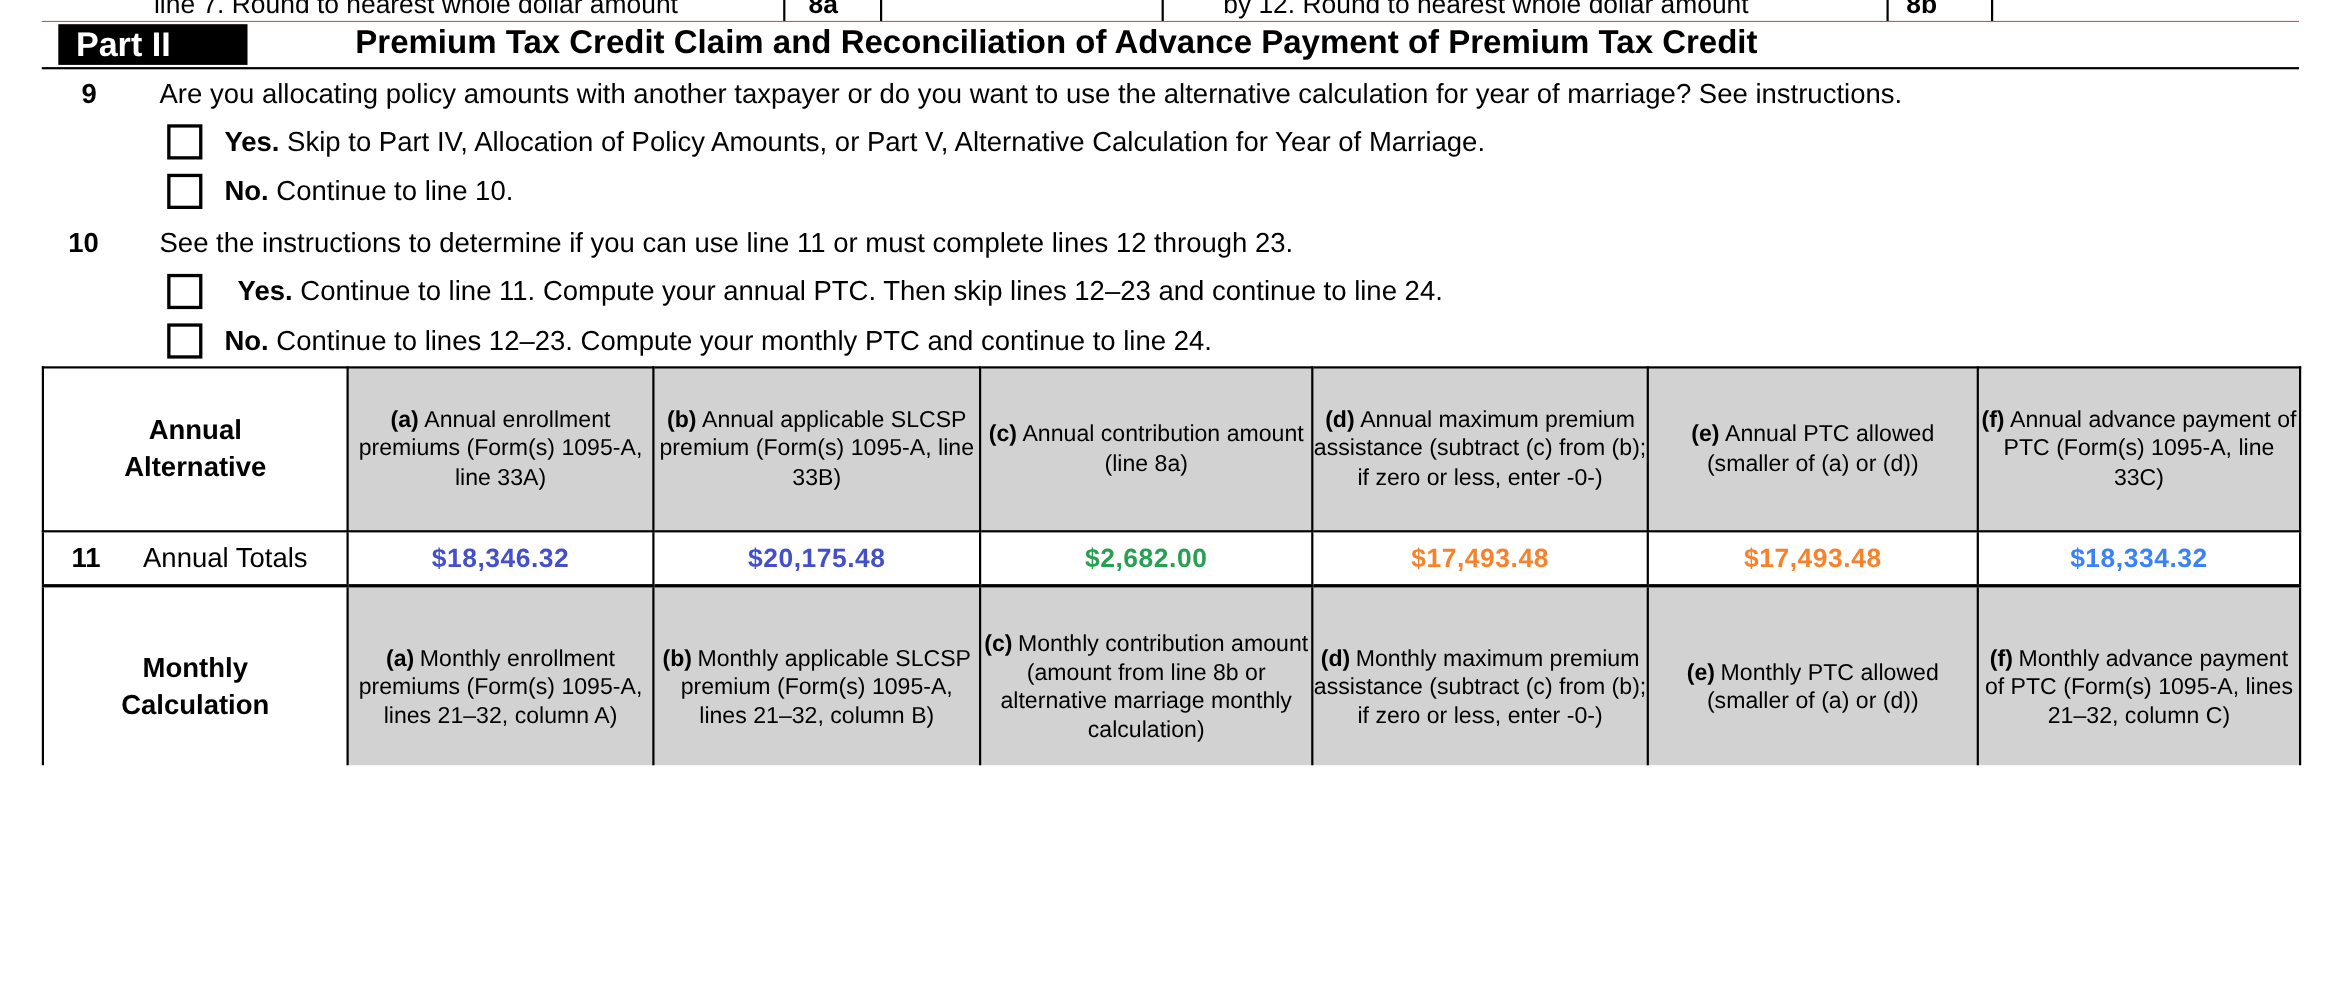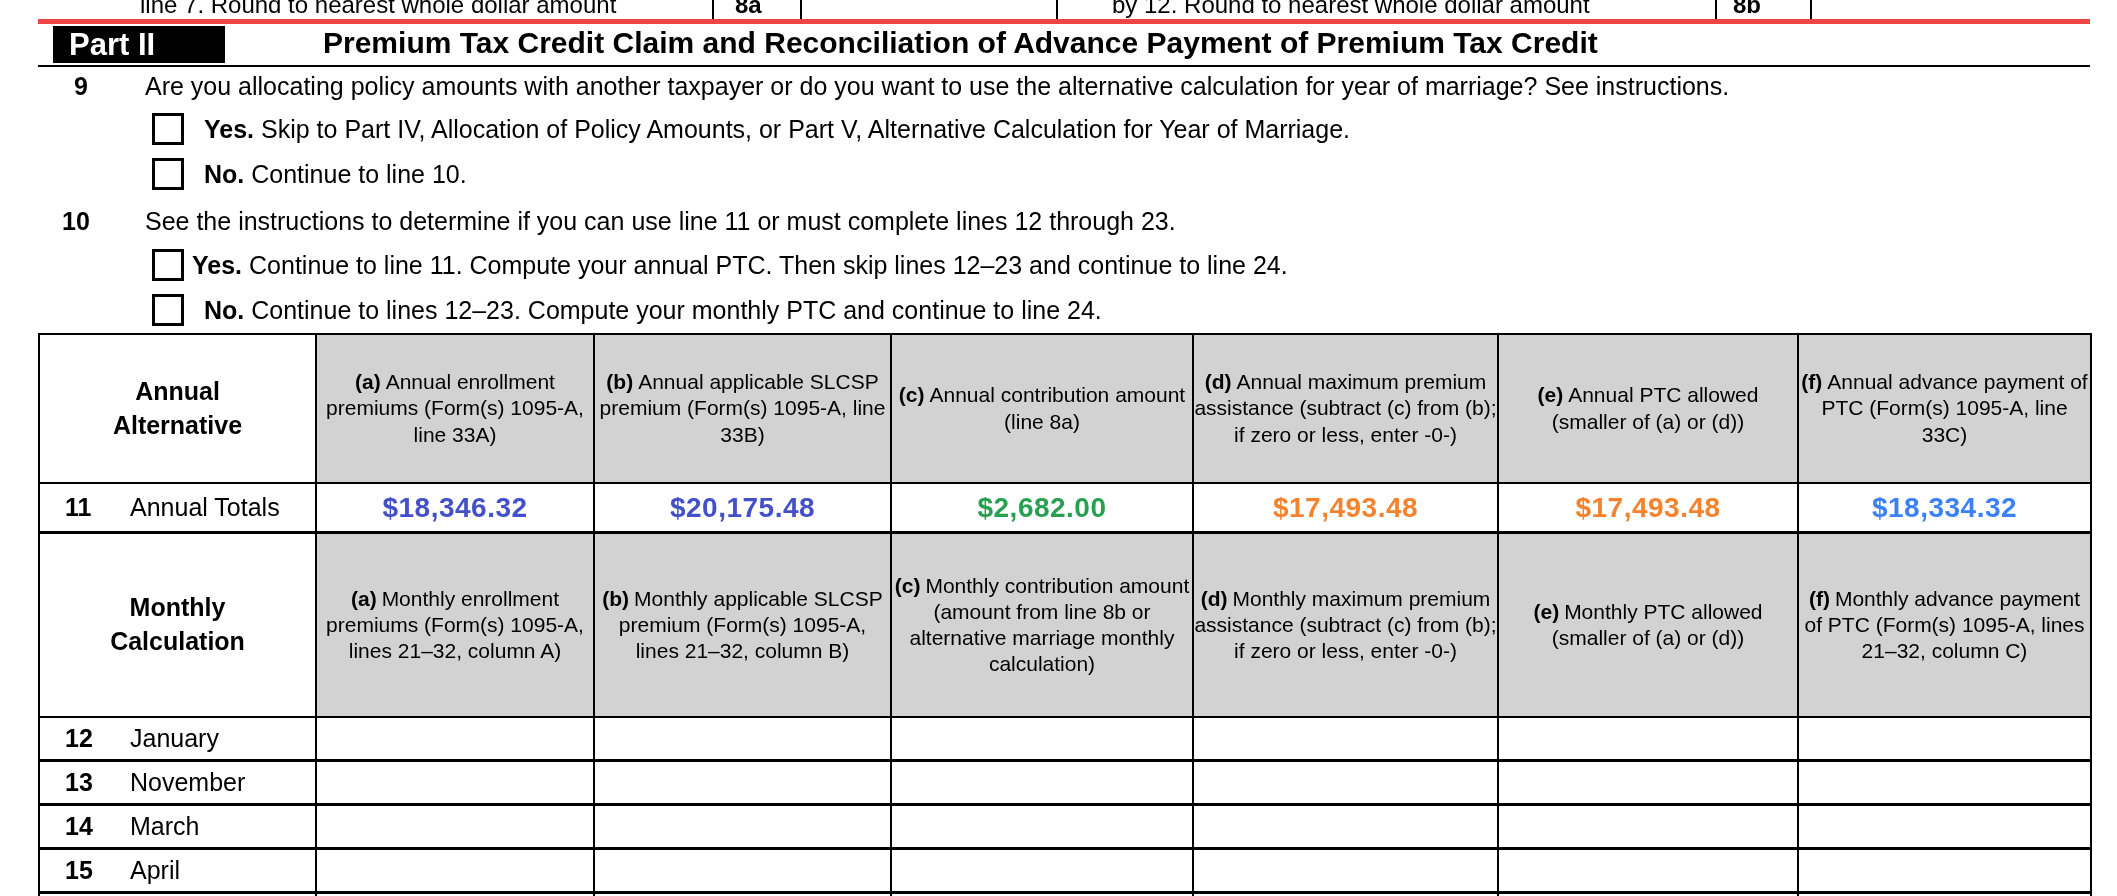--- a/index.html
+++ b/index.html
@@ -1,31 +1,31 @@
 <!DOCTYPE html>
 <html><head>
 <meta charset="utf-8">
 <style>
   html,body { margin:0; padding:0; background:#fff; }
   .page {
-    position:relative; width:2117px; height:896px; overflow:hidden;
+    position:relative; width:2117px; height:696px; overflow:hidden;
     background:#fff; color:#000;
     font-family:"Liberation Sans","DejaVu Sans",sans-serif;
   }
 
   
   .top-row { position:absolute; left:0; top:0; width:2117px; height:20px; overflow:hidden; }
   .top-text { position:absolute; top:-9px; font-size:24px; white-space:nowrap; }
   .top-box-label { position:absolute; top:-9px; font-size:24px; font-weight:bold; }
   .vline { position:absolute; top:0; width:2px; height:20px; background:#000; }
 
   
   .part2-bar {
     position:absolute; left:38px; top:19px; width:2052px; height:41px;
-    border-top:5px solid #ef4444; border-bottom:2px solid #000;
+    border-top:1px solid #ef4444; border-bottom:2px solid #000;
   }
   .part2-badge {
     position:absolute; left:15px; top:2px; width:172px; height:37px;
     background:#000; color:#fff; font-weight:bold; font-size:31px;
     line-height:37px; padding-left:16px; box-sizing:border-box;
   }
   .part2-title { position:absolute; left:285px; top:2px; font-size:30px; font-weight:bold; white-space:nowrap; }
 
   
   .qnum  { position:absolute; font-size:25px; font-weight:bold; }
@@ -45,21 +45,21 @@
   .hdr-tag { font-weight:bold; margin-right:5px; }
   .lbl-cell { text-align:center; font-weight:bold; font-size:25px; }
   .lbl-cell .wrap { display:block; width:150px; margin:0 auto; line-height:1.35; }
   tr.annual-hdr td { height:147px; }
   tr.totals td { height:47px; border-bottom:3px solid #000; }
   tr.monthly-hdr td { height:182px; }
   tr.month td { height:41px; border-bottom:3px solid #000; }
   tr.month-partial td { height:12px; }
   .row-lbl { font-size:25px; white-space:nowrap; }
   .row-num { display:inline-block; margin-left:25px; width:65px; font-weight:bold; }
-  .val { text-align:center; font-weight:bold; font-size:28px; letter-spacing:0.5px; }
+  .val { text-align:center; font-weight:bold; font-size:24px; letter-spacing:0.5px; }
 </style>
 </head>
 <body>
 
 <div class="page">
 
   <div class="top-row">
     <span class="top-text" style="left:140px">line 7. Round to nearest whole dollar amount</span>
     <div class="vline" style="left:712px"></div>
     <span class="top-box-label" style="left:735px">8a</span>
@@ -79,21 +79,21 @@
   <span class="qnum" style="left:74px;top:72px">9</span>
   <span class="qtext" style="left:145px;top:72px">Are you allocating policy amounts with another taxpayer or do you want to use the alternative calculation for year of marriage? See instructions.</span>
   <div class="checkbox" style="left:152px;top:113px"></div>
   <span class="cb-label" style="left:204px;top:115px"><b>Yes.</b> <span>Skip to Part IV, Allocation of Policy Amounts, or Part V, Alternative Calculation for Year of Marriage.</span></span>
   <div class="checkbox" style="left:152px;top:158px"></div>
   <span class="cb-label" style="left:204px;top:160px"><b>No.</b> <span>Continue to line 10.</span></span>
 
   <span class="qnum" style="left:62px;top:207px">10</span>
   <span class="qtext" style="left:145px;top:207px">See the instructions to determine if you can use line 11 or must complete lines 12 through 23.</span>
   <div class="checkbox" style="left:152px;top:249px"></div>
-  <span class="cb-label" style="left:192px;top:251px"><b>Yes.</b> <span>Continue to line 11. Compute your annual PTC. Then skip lines 12–23 and continue to line 24.</span></span>
+  <span class="cb-label" style="left:216px;top:251px"><b>Yes.</b> <span>Continue to line 11. Compute your annual PTC. Then skip lines 12–23 and continue to line 24.</span></span>
   <div class="checkbox" style="left:152px;top:294px"></div>
   <span class="cb-label" style="left:204px;top:296px"><b>No.</b> <span>Continue to lines 12–23. Compute your monthly PTC and continue to line 24.</span></span>
 
   <table class="calc-table">
     <colgroup>
       <col style="width:277px">
         <col style="width:278px">
         <col style="width:297px">
       <col style="width:302px">
         <col style="width:305px">

